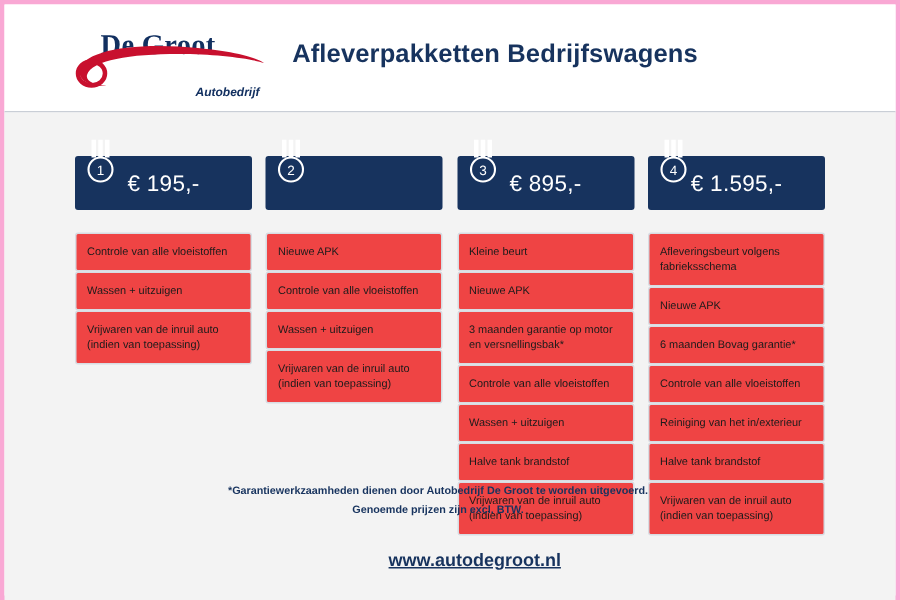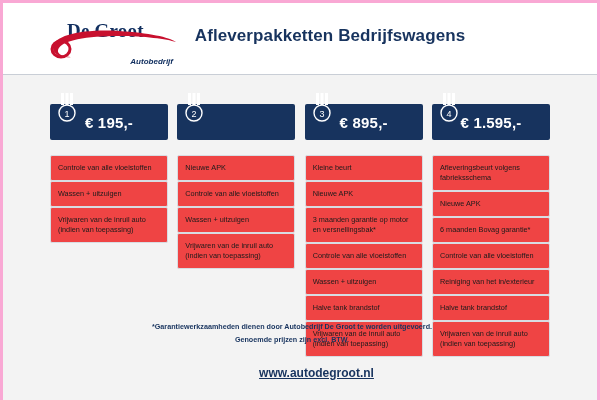--- a/index.html
+++ b/index.html
@@ -114,21 +114,21 @@
     left: 8px;
     top: -11px;
     width: 18px;
     height: 30px;
   }
   .pkg-price {
     width: 100%;
     text-align: center;
     box-sizing: border-box;
     font-size: 15px;
-    font-weight: bold;
+    font-weight: normal;
     letter-spacing: 0.2px;
   }
   .pkg-items {
     margin-top: 15px;
   }
   .pkg-item {
     background: #ef4444;
     border: 1px solid #d8dce2;
     border-radius: 2px;
     font-size: 7.3px;

